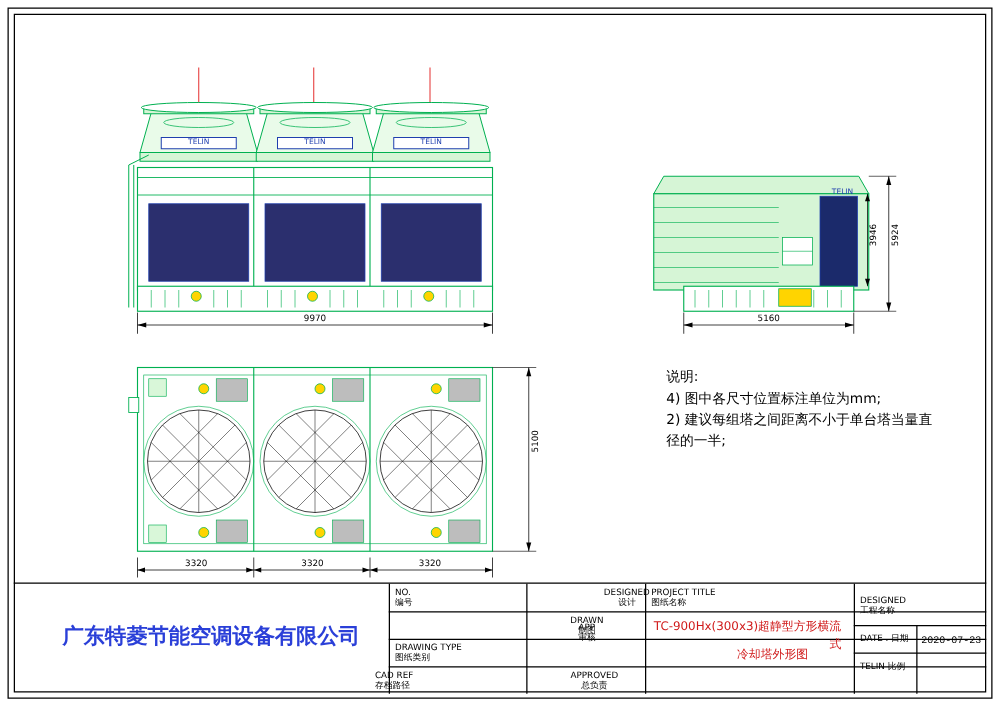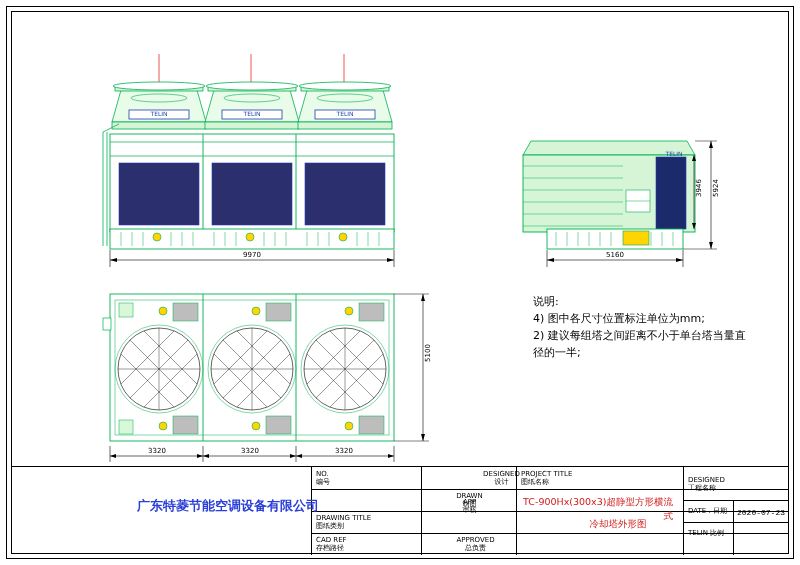--- a/index.html
+++ b/index.html
@@ -72,23 +72,23 @@
   .tb-grid {
     position: absolute;
     left: 0; top: 0;
     width: 100%; height: 100%;
   }
   .tb-company {
     position: absolute;
     left: 8px;
     top: 30px;
     width: 300px;
-    text-align: right;
+    text-align: center;
     color: #2a3fd8;
-    font-size: 13px;
+    font-size: 17px;
     font-weight: bold;
     font-family: "DejaVu Sans", sans-serif;
   }
   .cell {
     position: absolute;
     box-sizing: border-box;
     font-size: 7.5px;
     color: #000;
     font-family: "DejaVu Sans", sans-serif;
     display: flex;
@@ -405,24 +405,24 @@
       <div class="tb-line v" style="left:722px; top:33px; height:55px;"></div>
     </div>
 
     <div class="tb-company">广东特菱节能空调设备有限公司</div>
 
     <div class="cell" style="left:302px; top:0px; width:108px; height:22px;">
       <span class="en">NO.</span>
       <span class="cn">编号</span>
     </div>
     <div class="cell" style="left:302px; top:44px; width:108px; height:22px;">
-      <span class="en">DRAWING TITLE</span>
+      <span class="en">DRAWING TYPE</span>
       <span class="cn">图纸类别</span>
     </div>
-    <div class="cell" style="left:302px; top:66px; width:108px; height:22px;">
+    <div class="cell" style="left:286px; top:66px; width:108px; height:22px;">
       <span class="en">CAD REF</span>
       <span class="cn">存档路径</span>
     </div>
 
     <div class="scheme-text" style="left:380px; top:52px;margin-top:48px;">方案图</div>
 
     <div class="cell center" style="left:412px; top:0px; width:93px; height:22px;margin-left:32px;">
       <span class="en">DESIGNED</span>
       <span class="cn">设计</span>
     </div>

